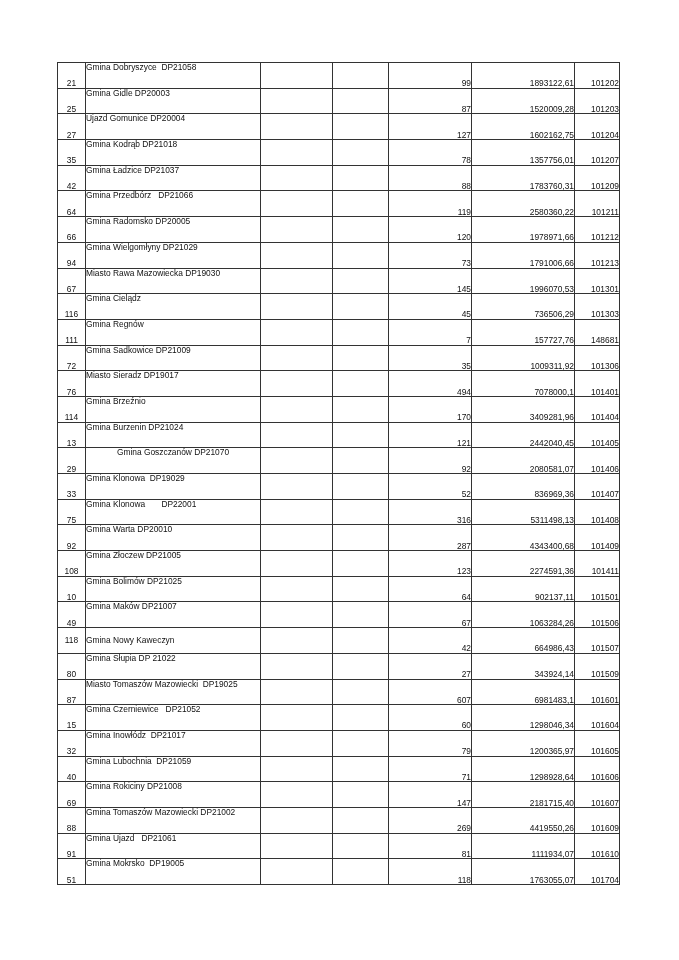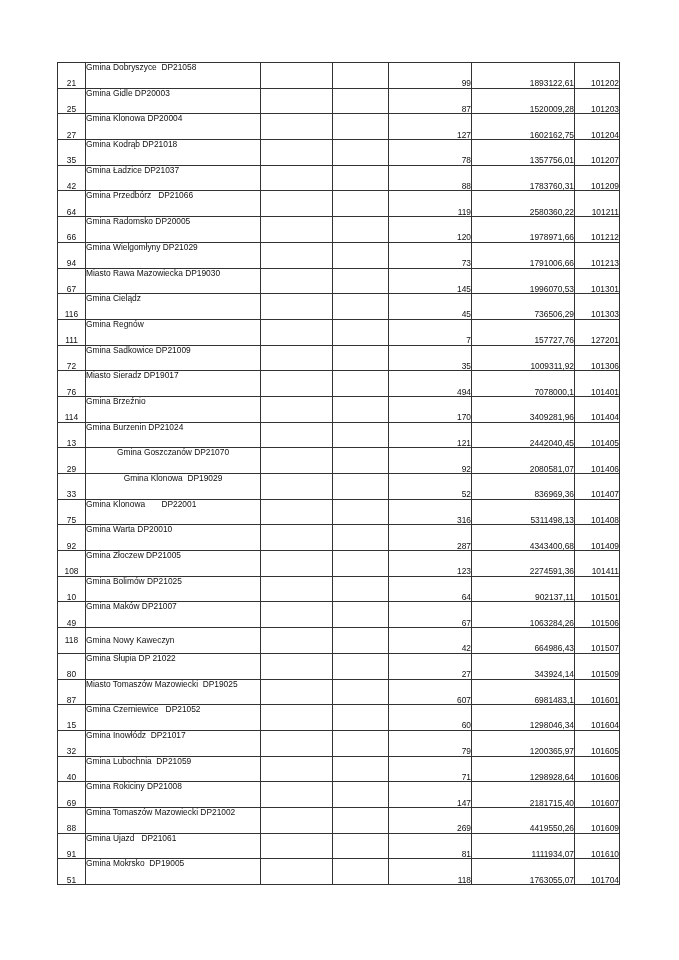--- a/index.html
+++ b/index.html
@@ -51,21 +51,21 @@
           <td class="no">25</td>
           <td class="name" style="white-space: pre;">Gmina Gidle DP20003</td>
           <td class="empty"></td>
           <td class="empty"></td>
           <td class="num">87</td>
           <td class="num">1520009,28</td>
           <td class="num">101203</td>
         </tr>
         <tr>
           <td class="no">27</td>
-          <td class="name" style="white-space: pre;">Gmina Klonowa DP20004</td>
+          <td class="name" style="white-space: pre;">Ujazd Gomunice DP20004</td>
           <td class="empty"></td>
           <td class="empty"></td>
           <td class="num">127</td>
           <td class="num">1602162,75</td>
           <td class="num">101204</td>
         </tr>
         <tr>
           <td class="no">35</td>
           <td class="name" style="white-space: pre;">Gmina Kodrąb DP21018</td>
           <td class="empty"></td>
@@ -128,21 +128,21 @@
           <td class="num">736506,29</td>
           <td class="num">101303</td>
         </tr>
         <tr>
           <td class="no">111</td>
           <td class="name" style="white-space: pre;">Gmina Regnów</td>
           <td class="empty"></td>
           <td class="empty"></td>
           <td class="num">7</td>
           <td class="num">157727,76</td>
-          <td class="num">127201</td>
+          <td class="num">148681</td>
         </tr>
         <tr>
           <td class="no">72</td>
           <td class="name" style="white-space: pre;">Gmina Sadkowice DP21009</td>
           <td class="empty"></td>
           <td class="empty"></td>
           <td class="num">35</td>
           <td class="num">1009311,92</td>
           <td class="num">101306</td>
         </tr>
@@ -177,21 +177,21 @@
           <td class="no">29</td>
           <td class="name" style="white-space: pre; text-align: center;">Gmina Goszczanów DP21070</td>
           <td class="empty"></td>
           <td class="empty"></td>
           <td class="num">92</td>
           <td class="num">2080581,07</td>
           <td class="num">101406</td>
         </tr>
         <tr>
           <td class="no">33</td>
-          <td class="name" style="white-space: pre; text-align: center;">Gmina Klonowa  DP19029</td>
+          <td class="name" style="white-space: pre;">Gmina Klonowa  DP19029</td>
           <td class="empty"></td>
           <td class="empty"></td>
           <td class="num">52</td>
           <td class="num">836969,36</td>
           <td class="num">101407</td>
         </tr>
         <tr>
           <td class="no">75</td>
           <td class="name" style="white-space: pre;">Gmina Klonowa       DP22001</td>
           <td class="empty"></td>

